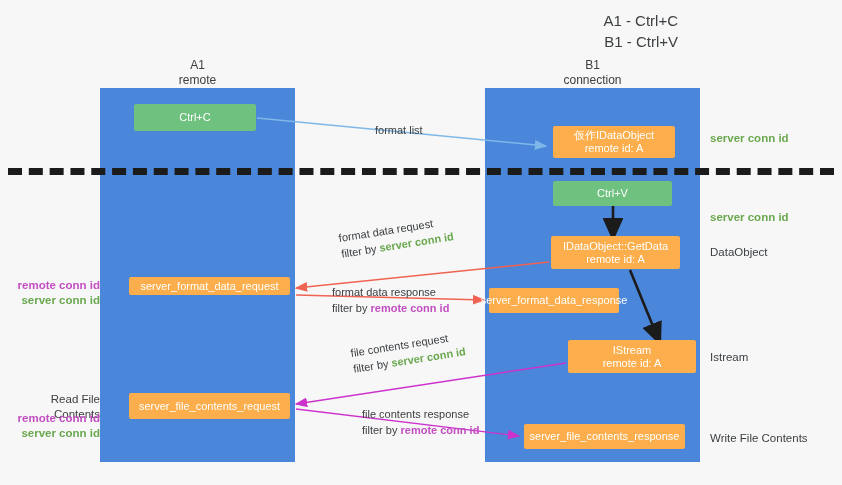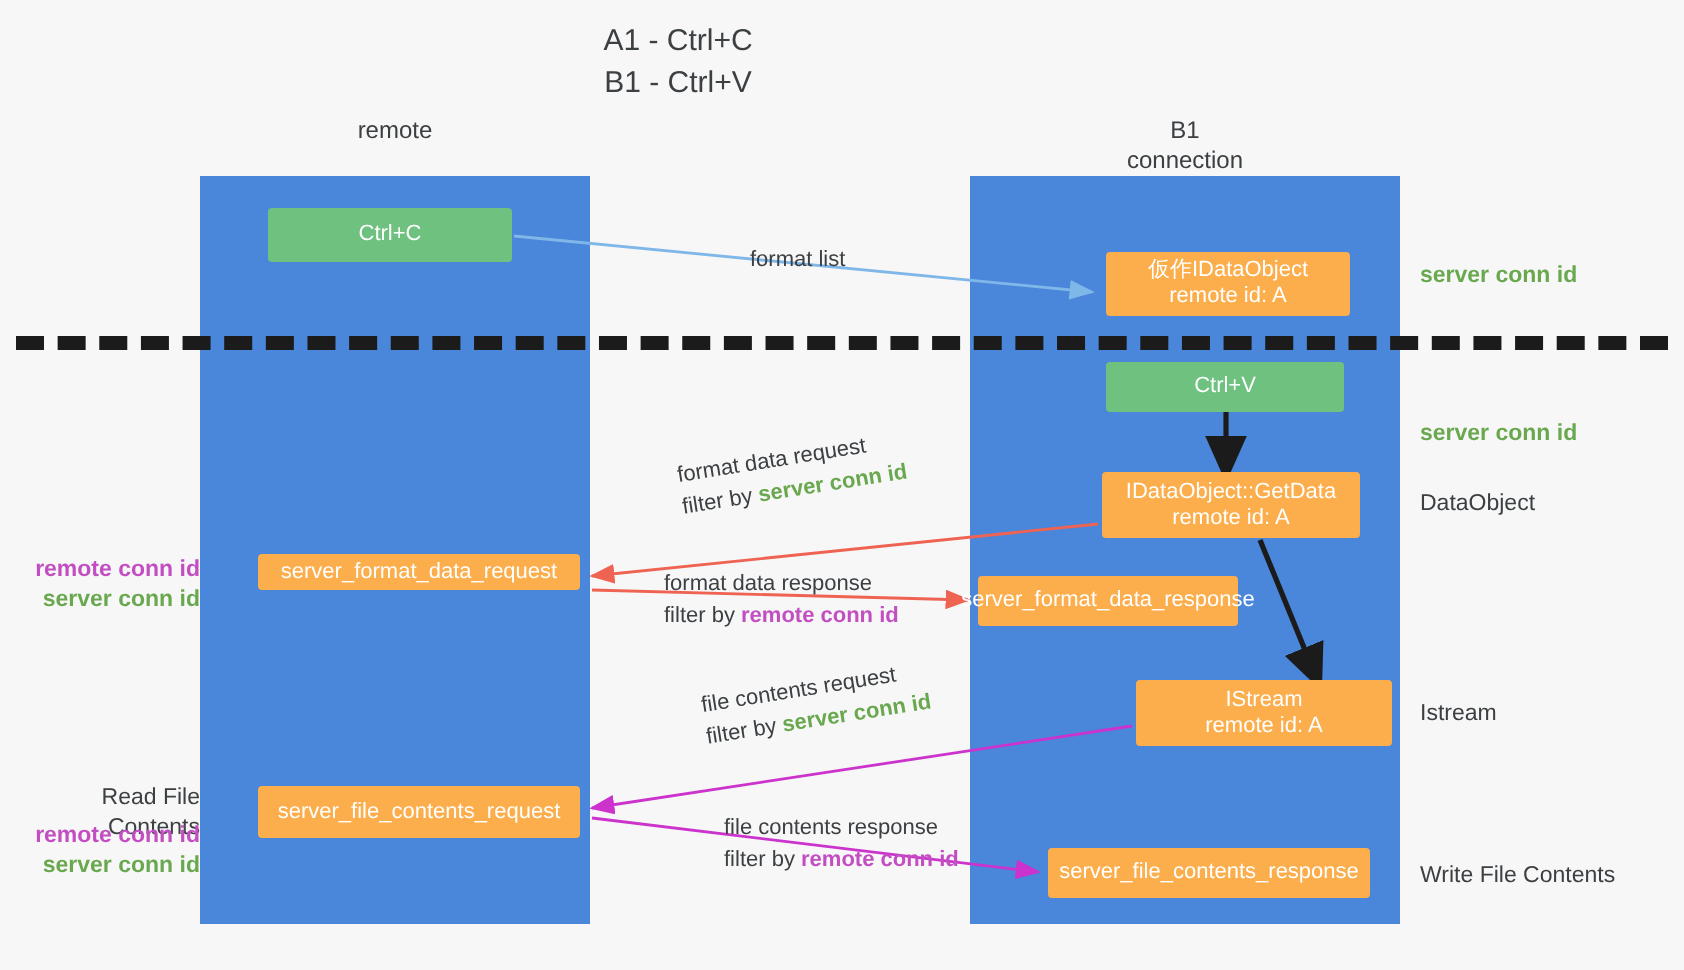--- a/index.html
+++ b/index.html
@@ -17,21 +17,21 @@
     height: 485px;
     background: #f7f7f7;
     overflow: hidden;
   }
   .abs { position: absolute; }
 
   
   .title {
     left: 0; top: 10px;
     width: 678px;
-    text-align: center;
+    text-align: right;
     font-size: 15px;
     color: #3c4043;
     line-height: 21px;
   }
 
   
   .col-head {
     text-align: center;
     font-size: 12px;
     color: #3c4043;
@@ -128,20 +128,21 @@
 <body>
 
 <div id="canvas">
 
   <div class="abs title">
     <div>A1 - Ctrl+C</div>
     <div>B1 - Ctrl+V</div>
   </div>
 
   <div class="abs col-head" id="head-a1">
+    <div>A1</div>
     <div>remote</div>
   </div>
   <div class="abs col-head" id="head-b1">
     <div>B1</div>
     <div>connection</div>
   </div>
 
   <div class="abs lifeline" id="col-a1"></div>
   <div class="abs lifeline" id="col-b1"></div>
 

